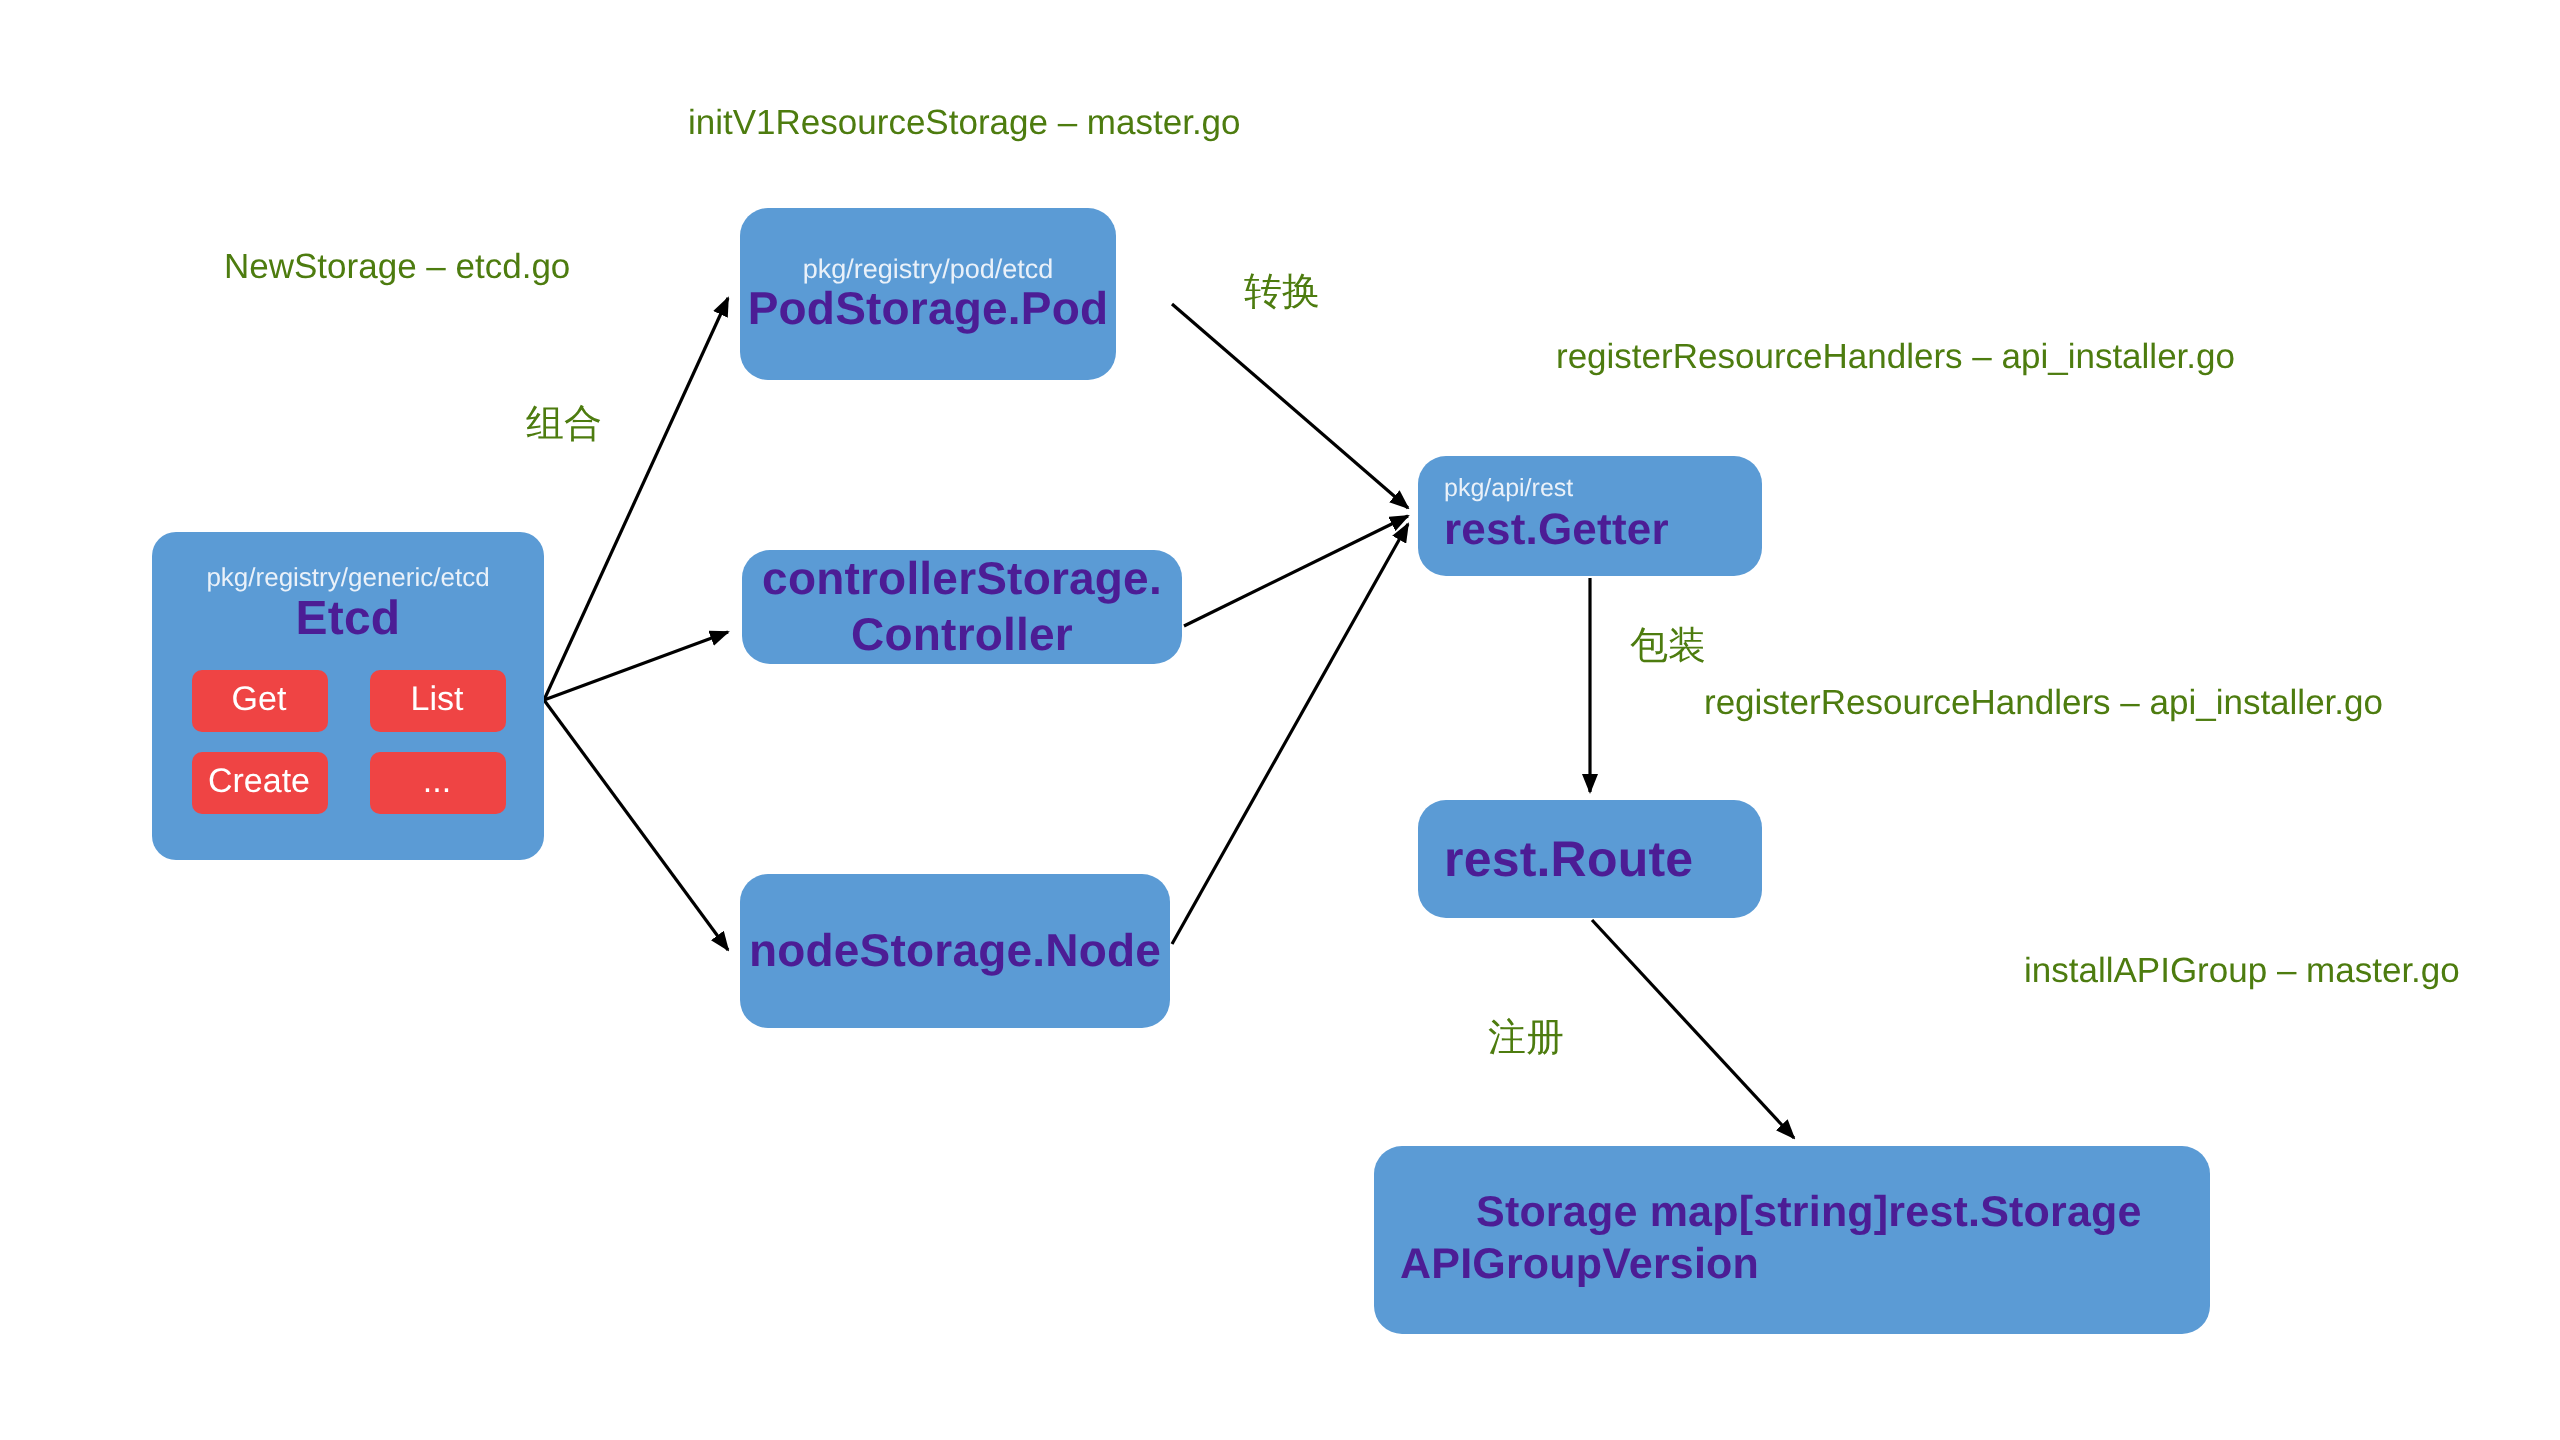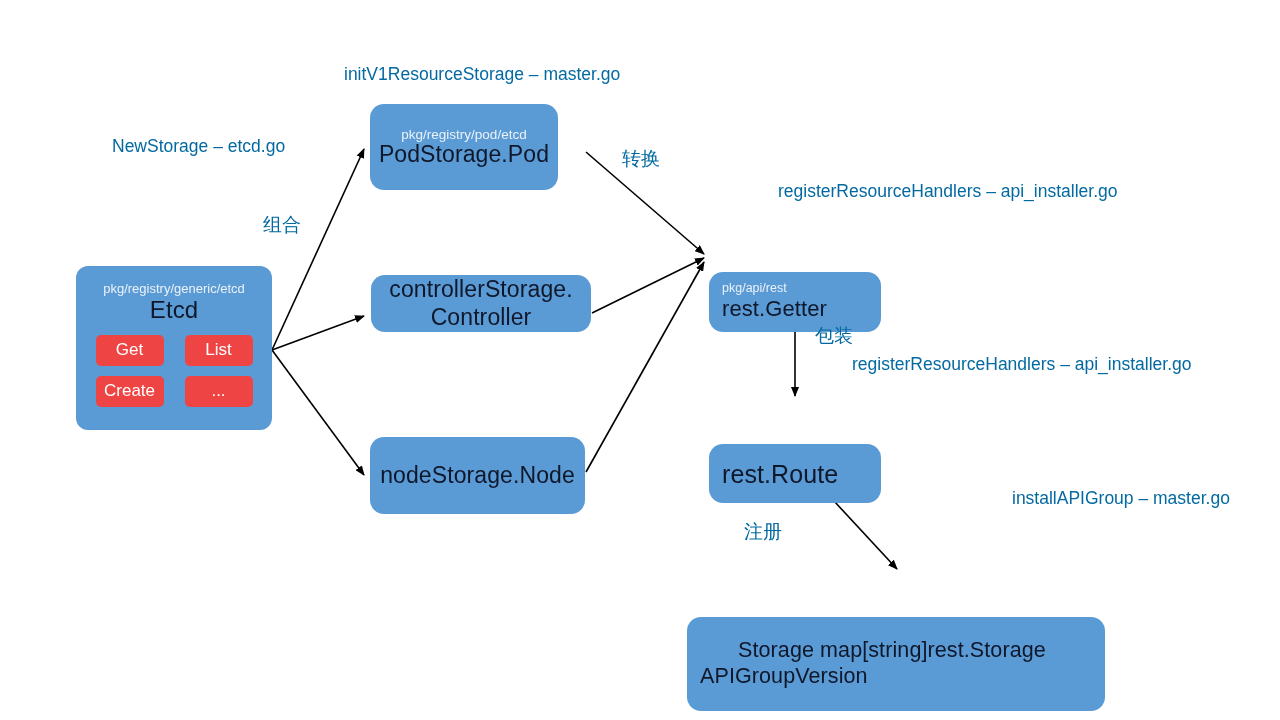--- a/index.html
+++ b/index.html
@@ -36,26 +36,26 @@
   }
   .node .pkg {
     font-size: 13.5px;
     line-height: 1.15;
     color: #eaf1f9;
     font-weight: 400;
   }
   .node .title {
     font-size: 23px;
     line-height: 1.2;
-    color: #0f172a;
-    font-weight: 400;
+    color: #4c1d95;
+    font-weight: 700;
     letter-spacing: .1px;
   }
   .node.center { align-items: center; text-align: center; }
-  .node.left   { align-items: flex-start; text-align: right; padding-left: 14px; margin-top: 44px; }
+  .node.left   { align-items: flex-start; text-align: right; padding-left: 14px; }
 
   
   #node-etcd {
     left: 76px; top: 266px; width: 196px; height: 164px;
     align-items: center; text-align: center; justify-content: flex-start;
     padding-top: 16px;
     border-radius: 12px;
   }
   #node-etcd .pkg { font-size: 13px; }
   #node-etcd .title { font-size: 24px; margin-top: -1px; }
@@ -85,25 +85,24 @@
   #node-getter .pkg{ font-size: 12.5px; margin-bottom: 1px;}
   #node-getter .title { font-size: 22px; }
   #node-route      { left: 709px; top: 400px; width: 172px; height: 59px; padding-left: 13px;}
   #node-route .title { font-size: 25px; }
   #node-apigroup   { left: 687px; top: 573px; width: 418px; height: 94px; padding-left: 13px;}
   #node-apigroup .title { font-size: 21.5px; }
   #node-apigroup .title.indent { padding-left: 38px; }
 
   .label {
     position: absolute;
-    color: #0369a1;
+    color: #4d7c0f;
     font-size: 17.5px;
     white-space: nowrap;
     font-family: "Liberation Sans", "DejaVu Sans", sans-serif;
-    margin-top: 13px;
   }
   .label.cjk {
     font-size: 19px;
     font-family: "DejaVu Sans", "Liberation Sans", sans-serif;
   }
   #lbl-init        { left: 344px; top: 51px; }
   #lbl-newstorage  { left: 112px; top: 123px; }
   #lbl-reg1        { left: 778px; top: 168px; }
   #lbl-reg2        { left: 852px; top: 341px; }
   #lbl-install     { left: 1012px; top: 475px; text-align: right; }

